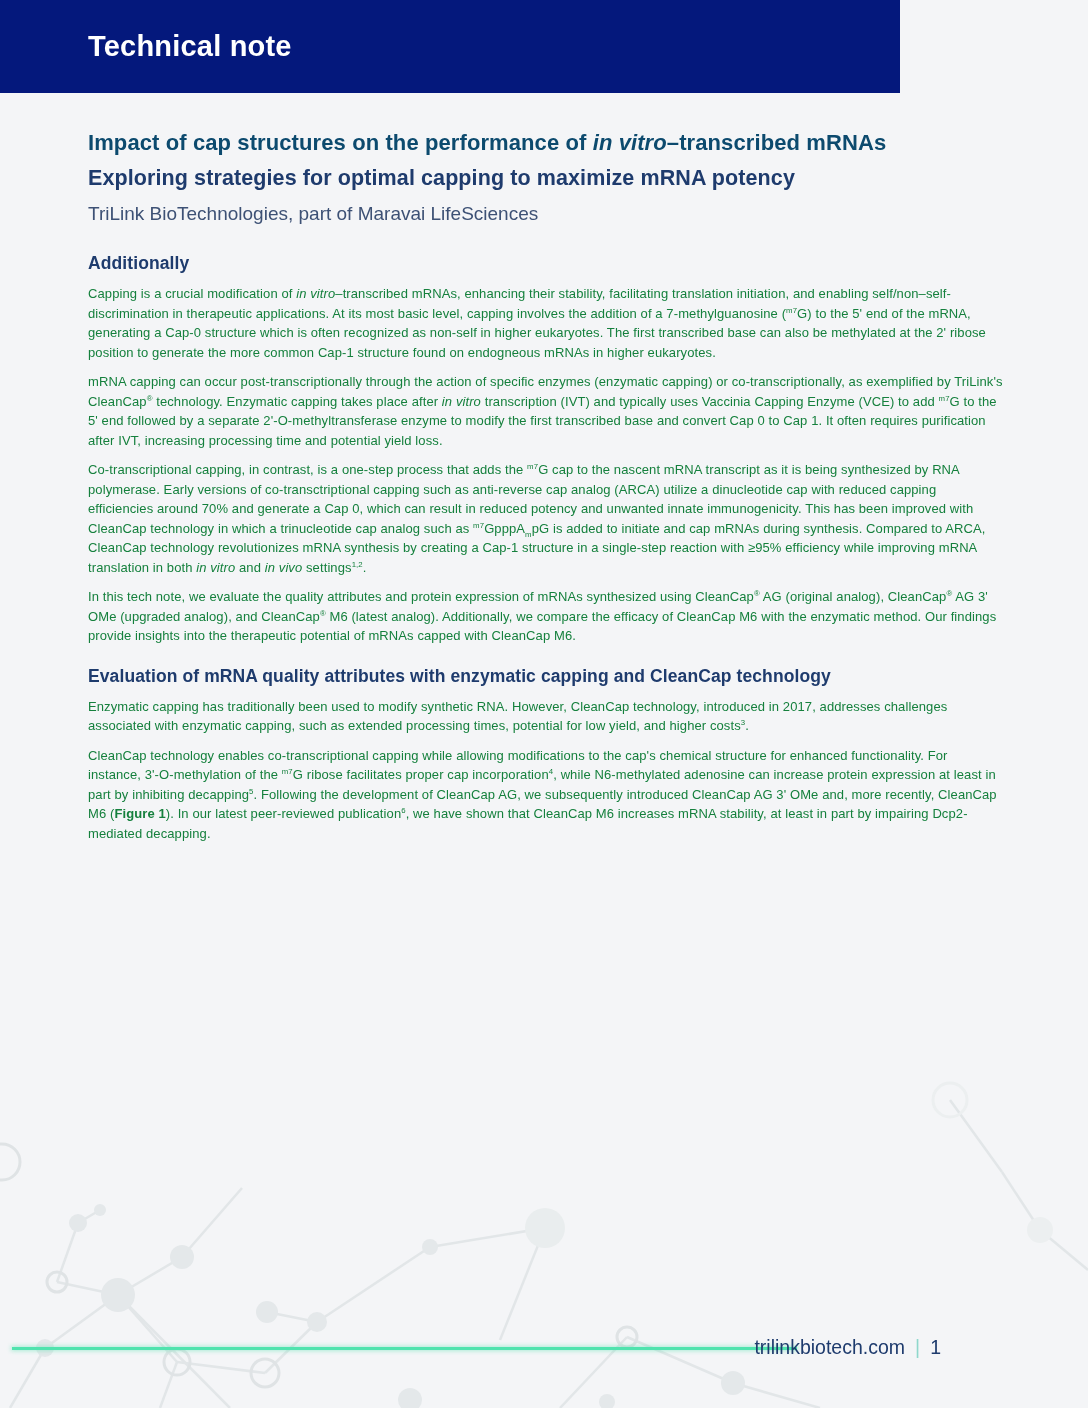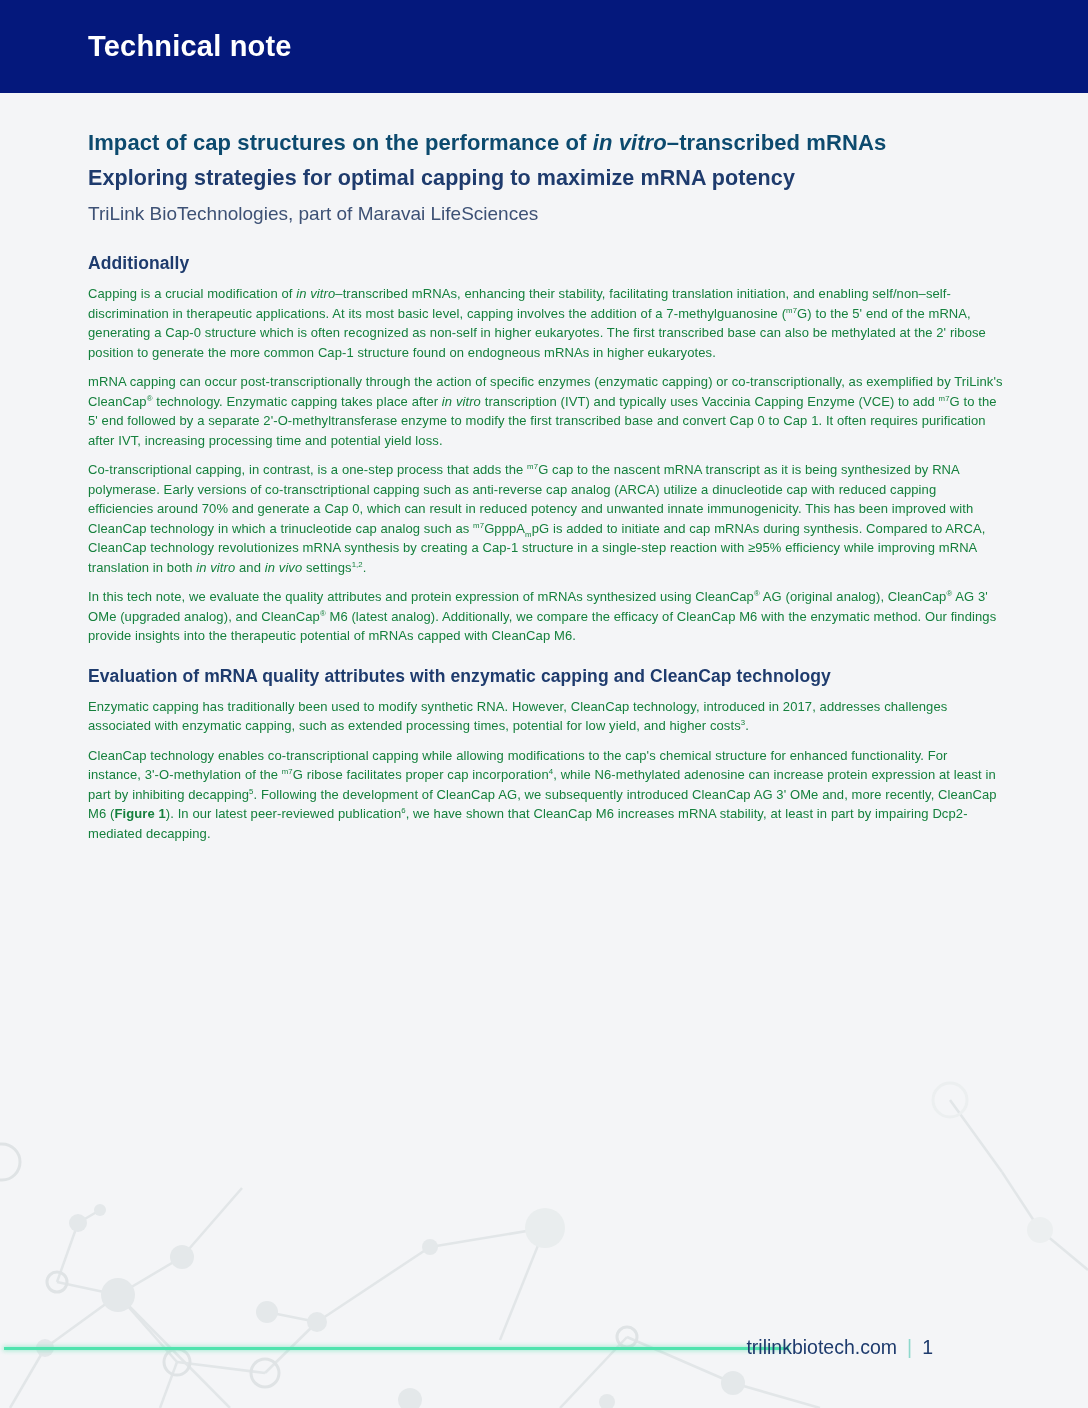--- a/index.html
+++ b/index.html
@@ -8,21 +8,21 @@
   .page {
     position: relative;
     width: 1088px;
     height: 1408px;
     background: #f4f5f7;
     overflow: hidden;
   }
   .header-bar {
     position: relative;
     z-index: 2;
-    width: 1088px;
+    width: 900px;
     height: 93px;
     background: #04187c;
     display: flex;
     align-items: center;
     padding-left: 88px;
   }
   .header-bar h1 {
     color: #ffffff;
     font-size: 29px;
     font-weight: 700;
@@ -83,21 +83,21 @@
   }
   .decor-svg {
     position: absolute;
     left: 0;
     bottom: 0;
     z-index: 0;
     pointer-events: none;
   }
   .footer {
     position: absolute;
-    left: 4px;
+    left: 12px;
     top: 1336px;
     width: 1013px;
     height: 28px;
     z-index: 3;
   }
   .footer-rule {
     position: absolute;
     left: 0;
     top: 11px;
     width: 785px;

